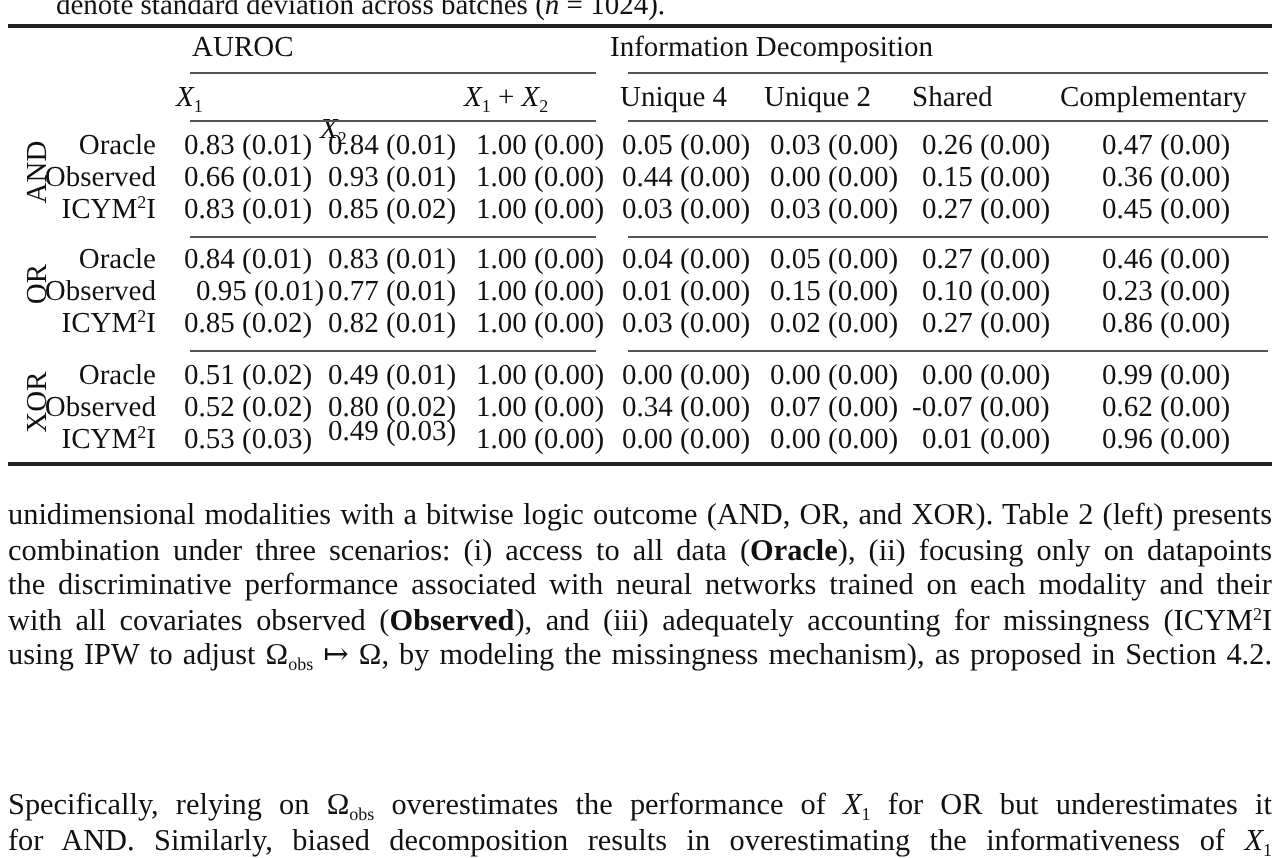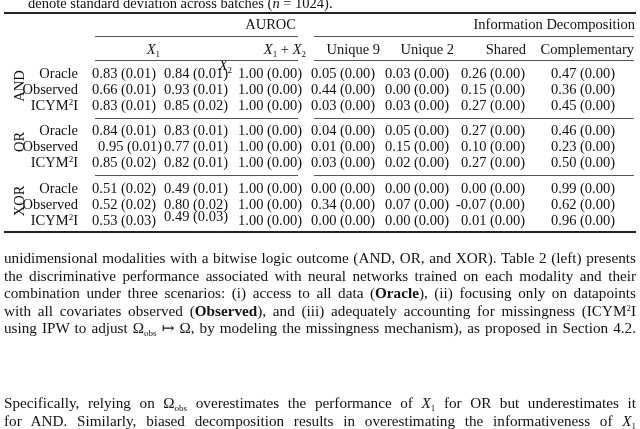--- a/index.html
+++ b/index.html
@@ -11,21 +11,21 @@
   .caption {
     position: absolute; left: 28px; top: -5px; width: 600px;
     font-size: 14.5px; line-height: 16px; white-space: nowrap;
   }
   .caption i { font-style: italic; }
   .toprule { position: absolute; left: 4px; width: 632px; top: 12px; height: 2px; background: #222; }
   .bottomrule { position: absolute; left: 4px; width: 632px; top: 231px; height: 2px; background: #222; }
   .cmid { position: absolute; height: 1px; background: #555; }
 
   .cell { position: absolute; font-size: 14.5px; line-height: 16px; white-space: nowrap; }
-  .hdr { text-align: right; }
+  .hdr { text-align: left; }
   .math { font-style: italic; }
   .rowlabel { text-align: right; width: 78px; left: 0; }
   .grouplabel {
     position: absolute; font-size: 14.5px; line-height: 16px;
     transform: rotate(-90deg); transform-origin: center center;
     width: 50px; text-align: center; white-space: nowrap;
   }
   sup { font-size: 9px; vertical-align: 5px; line-height: 0; }
   sub { font-size: 9px; vertical-align: -3px; line-height: 0; }
 
@@ -46,21 +46,21 @@
 <div class="toprule"></div>
 
 <div class="cell hdr" style="left:96px; width:200px; top:16px;">AUROC</div>
 <div class="cell hdr" style="left:305px; width:330px; top:16px;">Information Decomposition</div>
 <div class="cmid" style="left:95px; width:203px; top:36px;"></div>
 <div class="cmid" style="left:314px; width:320px; top:36px;"></div>
 
 <div class="cell hdr" style="left:88px; width:72px; top:41px;"><span class="math">X</span><sub>1</sub></div>
 <div class="cell hdr" style="left:160px; width:72px; top:57px;"><span class="math">X</span><sub>2</sub></div>
 <div class="cell hdr" style="left:232px; width:74px; top:41px;"><span class="math">X</span><sub>1</sub><span> + </span><span class="math">X</span><sub>2</sub></div>
-<div class="cell hdr" style="left:310px; width:70px; top:41px;">Unique 9</div>
+<div class="cell hdr" style="left:310px; width:70px; top:41px;">Unique 4</div>
 <div class="cell hdr" style="left:382px; width:72px; top:41px;">Unique 2</div>
 <div class="cell hdr" style="left:456px; width:70px; top:41px;">Shared</div>
 <div class="cell hdr" style="left:530px; width:104px; top:41px;">Complementary</div>
 <div class="cmid" style="left:95px; width:203px; top:60px;"></div>
 <div class="cmid" style="left:314px; width:320px; top:60px;"></div>
 
 <div class="grouplabel" style="left:-6px; top:78px;">AND</div>
 <div>
   <div class="cell rowlabel" style="top:65px;">Oracle</div>
   <div class="cell" style="left:92px; top:65px;">0.83 (0.01)</div>
@@ -116,21 +116,21 @@
   <div class="cell" style="left:551px; top:138px;">0.23 (0.00)</div>
 </div>
 <div>
   <div class="cell rowlabel" style="top:154px;"><span>ICYM</span><sup>2</sup><span>I</span></div>
   <div class="cell" style="left:92px; top:154px;">0.85 (0.02)</div>
   <div class="cell" style="left:164px; top:154px;">0.82 (0.01)</div>
   <div class="cell" style="left:238px; top:154px;">1.00 (0.00)</div>
   <div class="cell" style="left:311px; top:154px;">0.03 (0.00)</div>
   <div class="cell" style="left:385px; top:154px;">0.02 (0.00)</div>
   <div class="cell" style="left:461px; top:154px;">0.27 (0.00)</div>
-  <div class="cell" style="left:551px; top:154px;">0.50 (0.00)</div>
+  <div class="cell" style="left:551px; top:154px;">0.86 (0.00)</div>
 </div>
 <div class="cmid" style="left:95px; width:203px; top:175px;"></div>
 <div class="cmid" style="left:314px; width:320px; top:175px;"></div>
 
 <div class="grouplabel" style="left:-6px; top:193px;">XOR</div>
 <div>
   <div class="cell rowlabel" style="top:180px;">Oracle</div>
   <div class="cell" style="left:92px; top:180px;">0.51 (0.02)</div>
   <div class="cell" style="left:164px; top:180px;">0.49 (0.01)</div>
   <div class="cell" style="left:238px; top:180px;">1.00 (0.00)</div>
@@ -157,22 +157,22 @@
   <div class="cell" style="left:311px; top:212px;">0.00 (0.00)</div>
   <div class="cell" style="left:385px; top:212px;">0.00 (0.00)</div>
   <div class="cell" style="left:461px; top:212px;">0.01 (0.00)</div>
   <div class="cell" style="left:551px; top:212px;">0.96 (0.00)</div>
 </div>
 
 <div class="bottomrule"></div>
 
 <div class="para" style="top:249px;">
   <span class="line">unidimensional modalities with a bitwise logic outcome (AND, OR, and XOR). Table 2 (left) presents</span>
+  <span class="line"><span>combination under three scenarios: (i) access to all data (</span><b>Oracle</b><span>), (ii) focusing only on datapoints</span></span>
   <span class="line">the discriminative performance associated with neural networks trained on each modality and their</span>
-  <span class="line"><span>combination under three scenarios: (i) access to all data (</span><b>Oracle</b><span>), (ii) focusing only on datapoints</span></span>
   <span class="line"><span>with all covariates observed (</span><b>Observed</b><span>), and (iii) adequately accounting for missingness (ICYM</span><sup>2</sup><span>I</span></span>
   <span class="line"><span>using IPW to adjust Ω</span><sub>obs</sub><span> ↦ Ω, by modeling the missingness mechanism), as proposed in Section 4.2.</span></span>
 </div>
 
 <div class="para" style="top:394px;">
   <span class="line"><span>Specifically, relying on Ω</span><sub>obs</sub><span> overestimates the performance of </span><i>X</i><sub>1</sub><span> for OR but underestimates it</span></span>
   <span class="line"><span>for AND. Similarly, biased decomposition results in overestimating the informativeness of </span><i>X</i><sub>1</sub></span>
 </div>
 
 </body></html>

